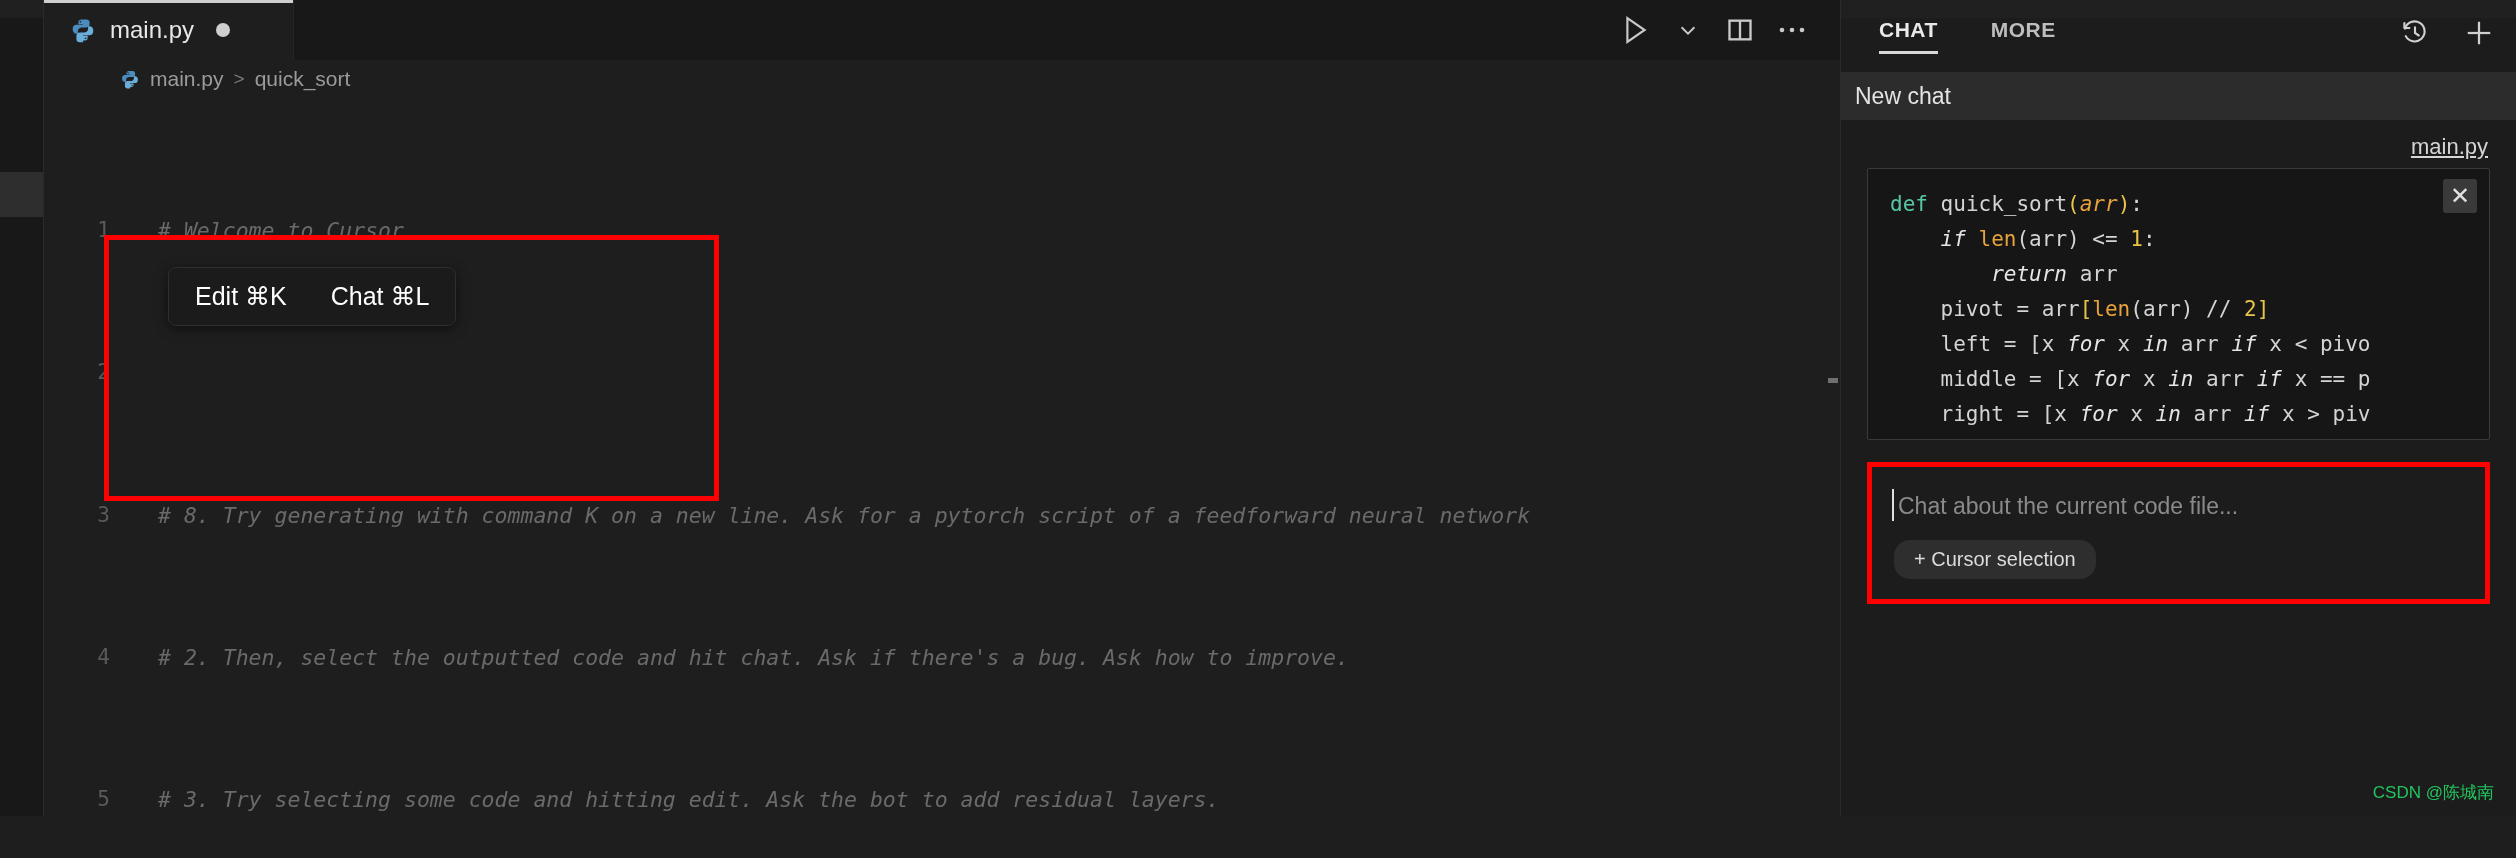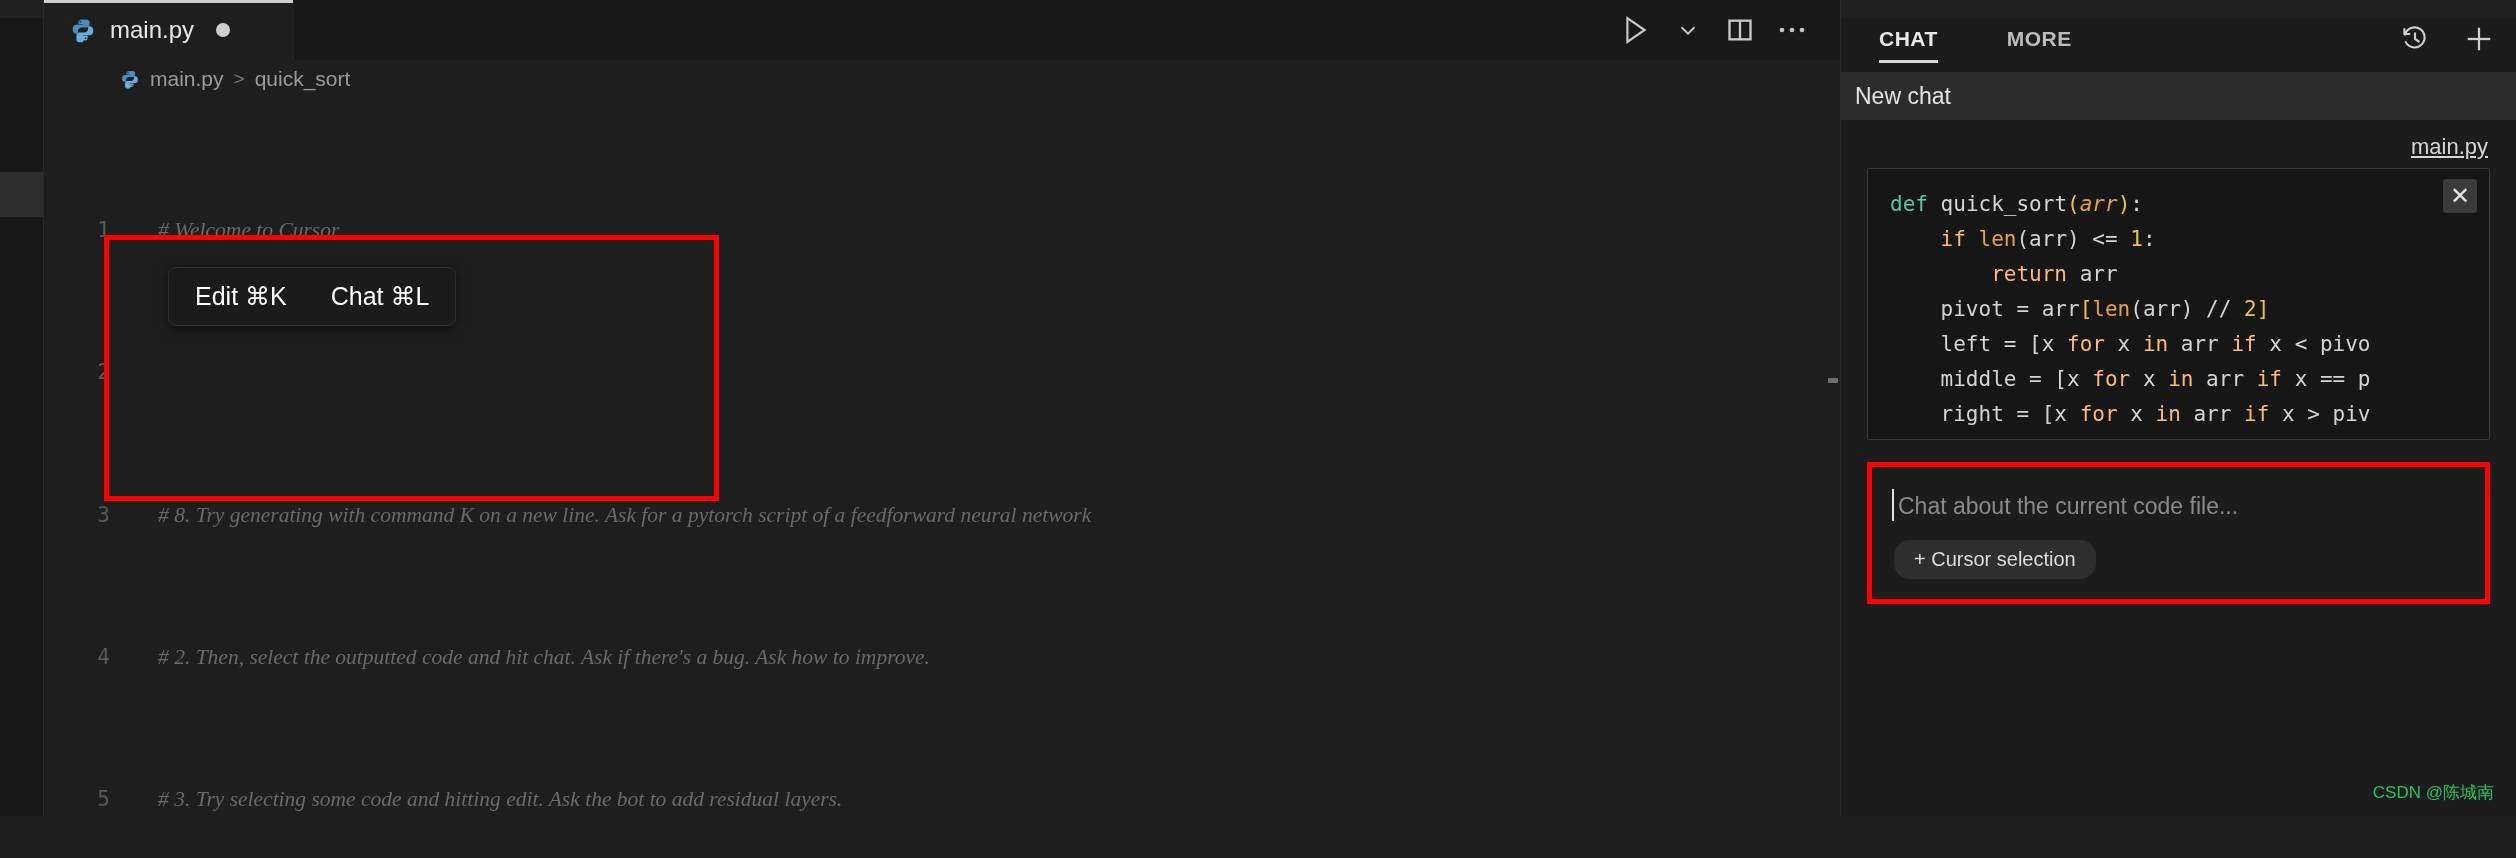--- a/index.html
+++ b/index.html
@@ -65,24 +65,24 @@
     position:absolute; top:8px; left:0; right:0;
     font-family: "DejaVu Sans Mono", monospace;
     font-size: 21.5px; line-height: 35.6px;
     white-space: pre;
   }
   .cl { position: relative; height: 35.6px; display: flex; }
   .ln {
     width: 94px; flex: 0 0 94px; text-align: right; padding-right: 28px;
     color:#5a5a5a; font-family:"DejaVu Sans Mono", monospace; font-size:21px;
   }
-  .ltxt { flex:1 1 auto; padding-left: 20px; font-family: Liberation Serif, serif; }
+  .ltxt { flex:1 1 auto; padding-left: 20px; }
 
   .cmt { color:#6a6a6a; font-style: italic; }
-  .kw  { color:#fdba74; }   
+  .kw  { color:#e5e5e5; font-style: italic; }   
   .kw-def { color:#57c8a6; font-style: normal; }
   .fn  { color:#d4d4d4; }
   .fncall { color:#8b7ff0; }
   .param { color:#e8a33d; font-style: italic; }
   .bi  { color:#e8a33d; }                        
   .paren-y { color:#e8c547; }
   .brk-y { color:#e8c547; }
   .num { color:#e8c547; }
 
   
@@ -103,22 +103,22 @@
   .editor-rail .thumb { position:absolute; top:280px; left:2px; width:10px; height:5px; background:#6f6f6f; }
 
   
   .chat-panel {
     width: 676px; flex: 0 0 676px; height: 100%;
     background: #1c1c1c; border-left: 1px solid #2b2b2b;
     display: flex; flex-direction: column; position: relative;
   }
   .chat-topstrip { height:18px; background:#202020; }
   .chat-tabs {
-    height: 54px; display:flex; align-items:center; padding: 0 22px 0 38px;
-    background:#1c1c1c; gap: 69px; position:relative;
+    height: 54px; display:flex; align-items:flex-start; padding: 0 22px 0 38px;
+    background:#1c1c1c; gap: 53px; position:relative;
   }
   .chat-tab {
     font-size: 21px; font-weight: bold; letter-spacing: .5px;
     padding-bottom: 12px; position: relative;
   }
   .chat-tab.active { color:#e9e9e9; }
   .chat-tab.active::after {
     content:""; position:absolute; left:0; right:0; bottom:0; height:3px; background:#d8d8d8;
   }
   .chat-tab.inactive { color:#bdbdbd; }

